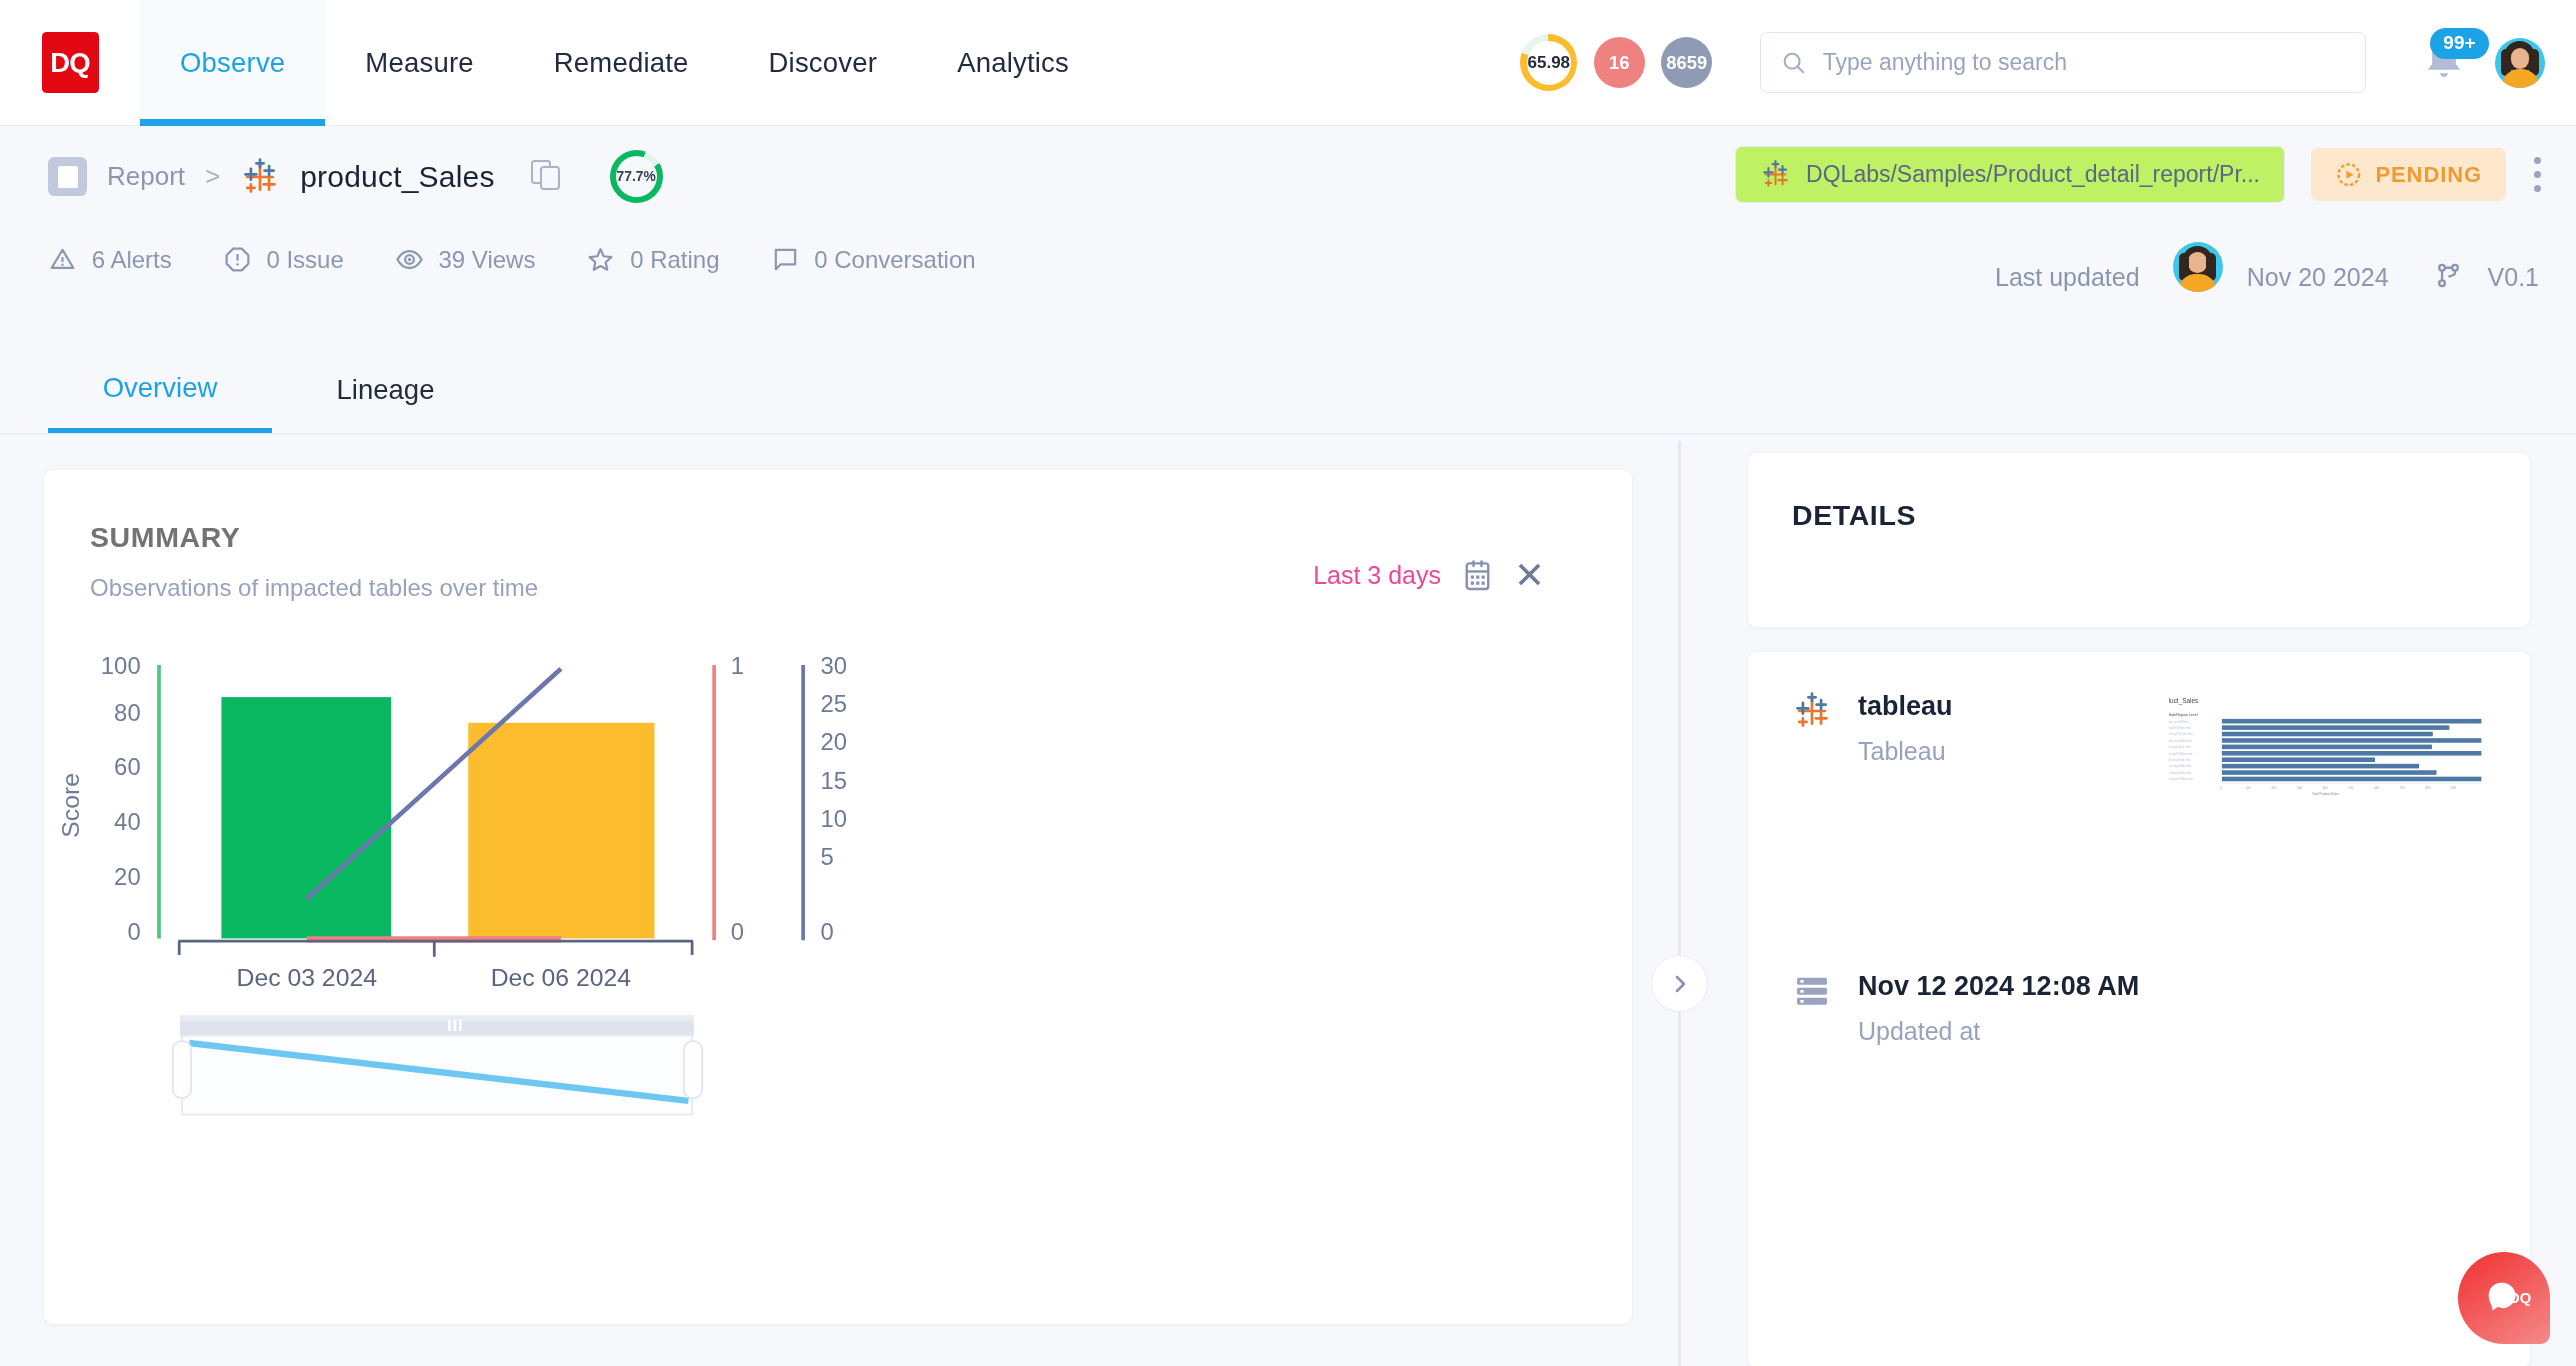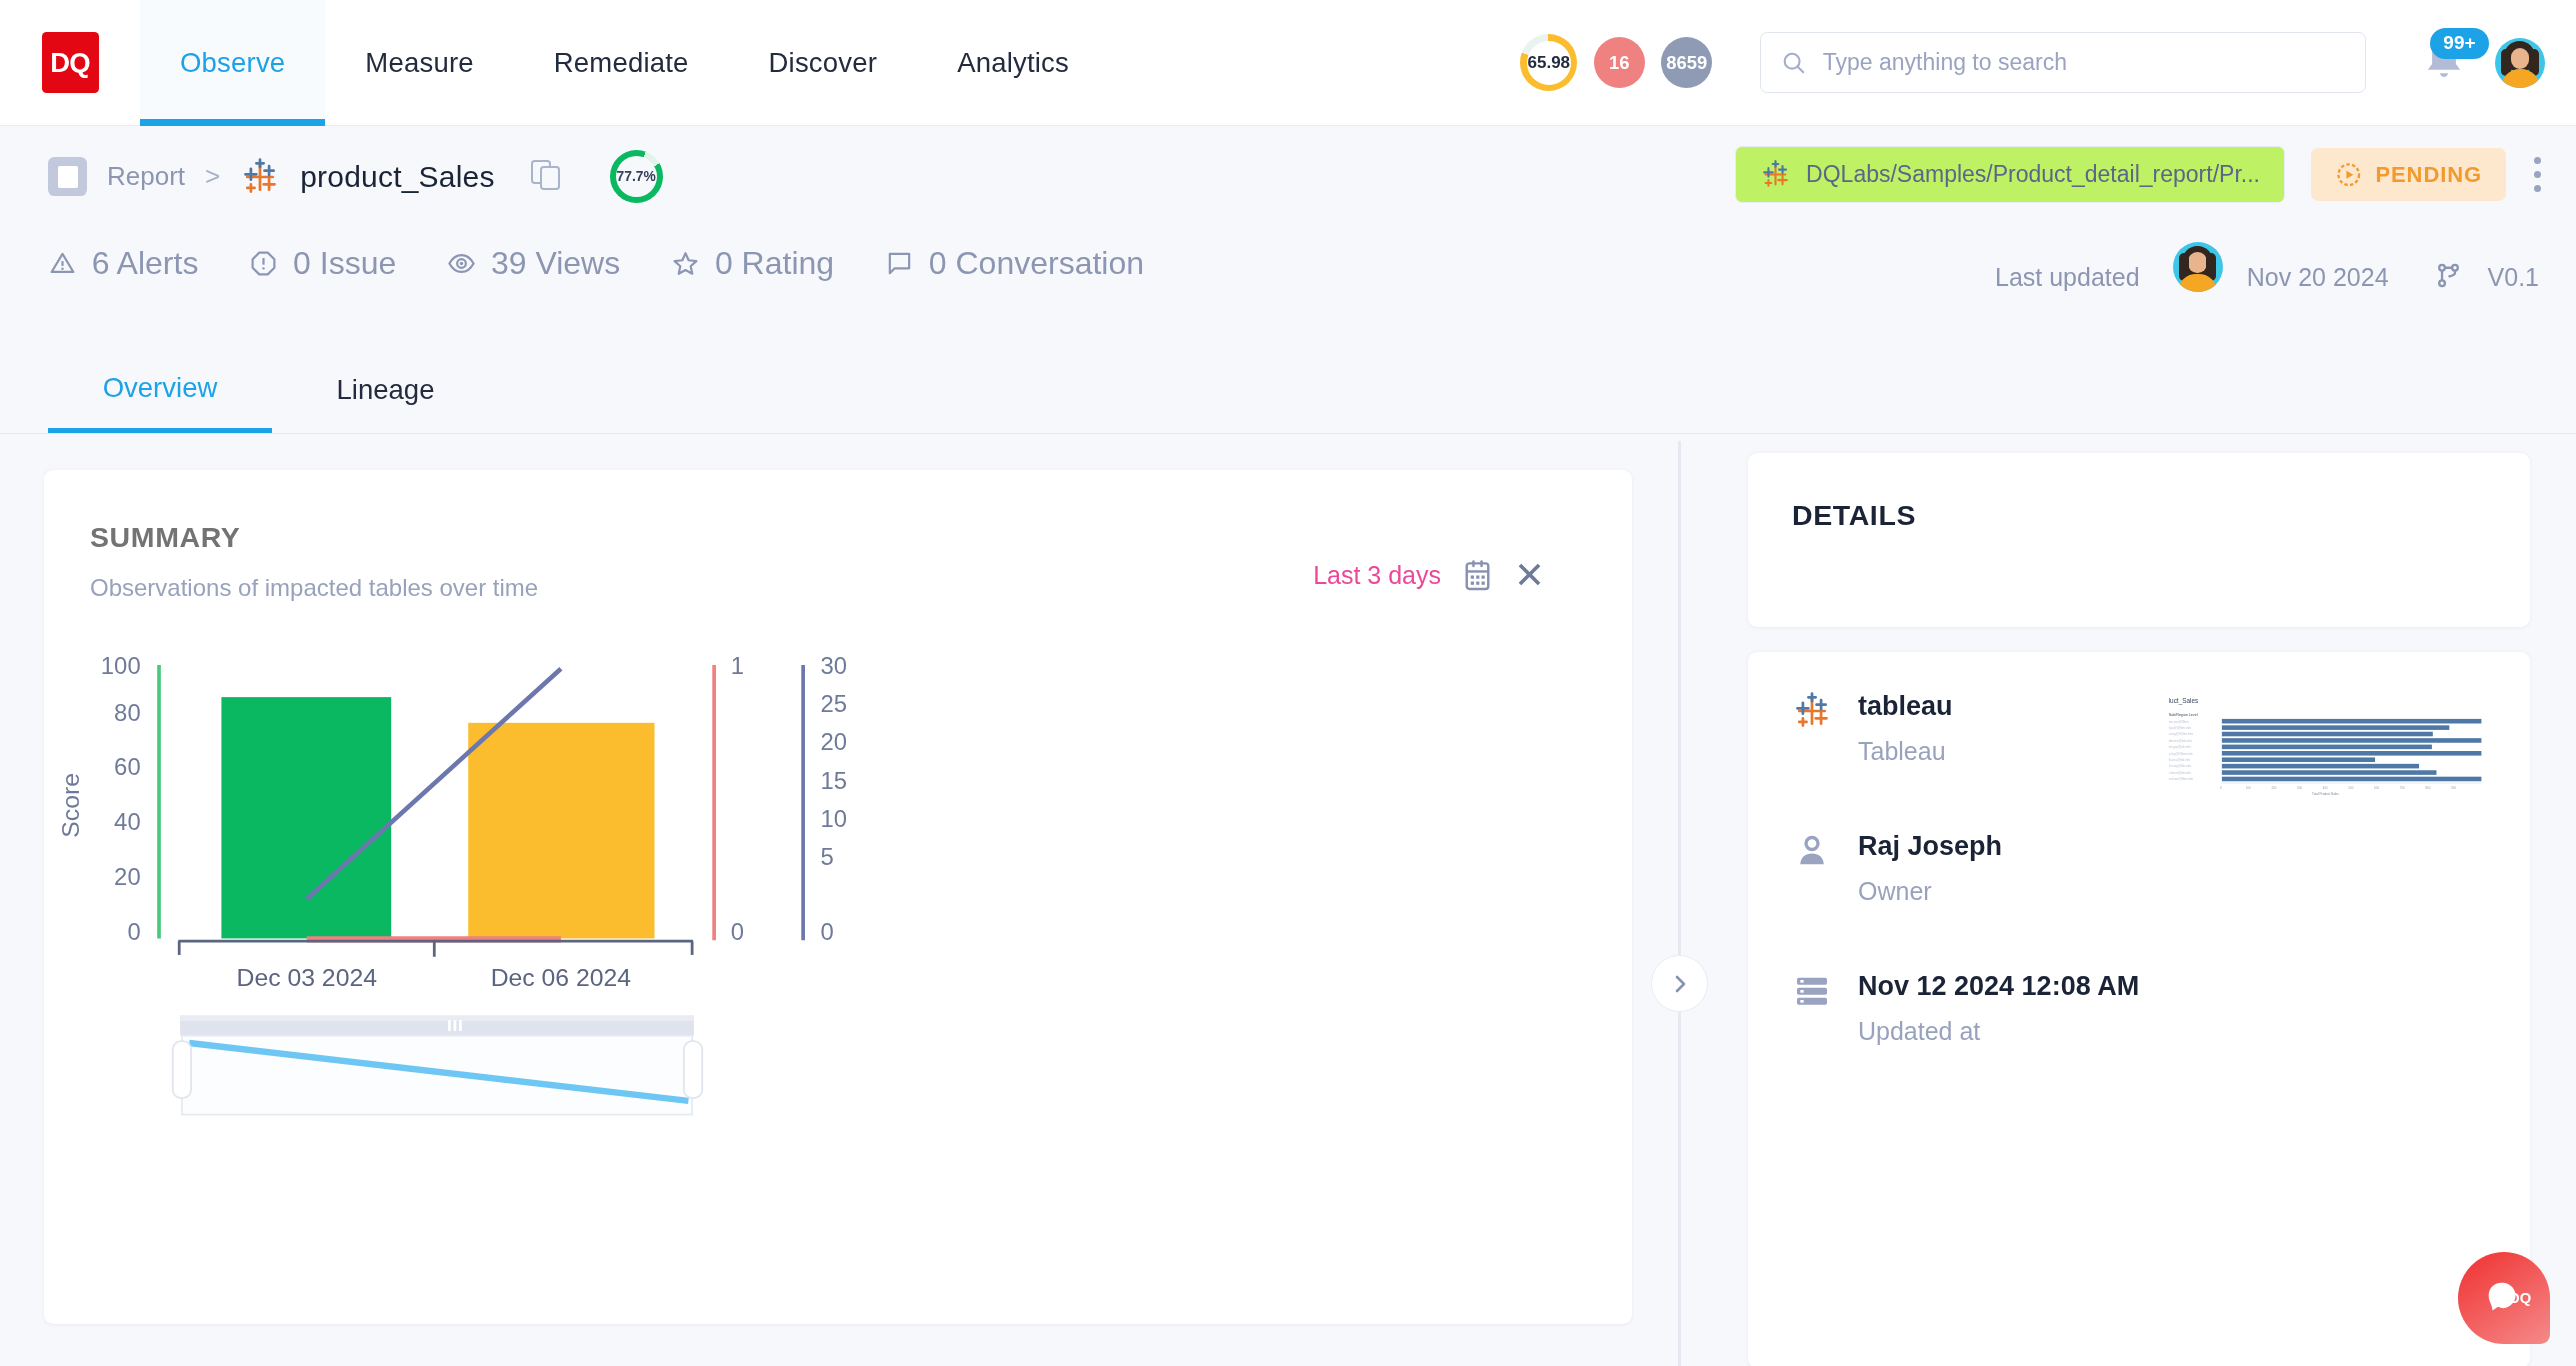--- a/index.html
+++ b/index.html
@@ -120,21 +120,21 @@
     height: 53px; background: #fde7cd; border-radius: 7.3px; display: flex; align-items: center;
     gap: 13px; padding: 0 24px;
   }
   .pending-text { font-size: 22px; color: #f29a2e; font-weight: 600; letter-spacing: 0.9px; }
   .kebab { width: 11px; display: flex; flex-direction: column; gap: 6.4px; align-items: center; padding: 5.5px; }
   .kebab i { width: 7.3px; height: 7.3px; border-radius: 50%; background: #9aa4c0; display: block; }
 
   
   .meta-row { position: absolute; top: 119px; left: 48px; display: flex; align-items: center; gap: 51px; }
   .meta-item { display: flex; align-items: center; gap: 14.7px; }
-  .meta-label { font-size: 32px; color: #8c96b2; }
+  .meta-label { font-size: 24px; color: #8c96b2; }
   .meta-right { position: absolute; top: 116px; right: 37px; display: flex; align-items: flex-end; gap: 24px; }
   .meta-right .meta-label { font-size: 25px; color: #8c96b2; }
   .ver-label { font-size: 25px; color: #8c96b2; }
 
   
   .subtabs {
     position: absolute; top: 346px; left: 0; width: 2576px; height: 88px;
     border-bottom: 1.8px solid #e3e8f1;
   }
   .subtab {
@@ -541,30 +541,20 @@
             <path d="M12 30 L12 38 M8 34 L16 34" stroke="#e8762d"></path>
             <path d="M22 3 L22 11 M18 7 L26 7" stroke="#4e79a7"></path>
           </g>
         </svg>
         <div>
           <div class="detail-main">tableau</div>
           <div class="detail-sub">Tableau</div>
         </div>
       </div>
 
-      <div class="detail-row" style="top:179px; left:44px;">
-        <svg width="40" height="40" viewBox="0 0 24 24" fill="none">
-          <circle cx="12" cy="7.5" r="3.6" stroke="#9aa4c0" stroke-width="2"></circle>
-          <path d="M5 20 C5 15.8 8.2 13.5 12 13.5 C15.8 13.5 19 15.8 19 20 Z" fill="#9aa4c0"></path>
-        </svg>
-        <div>
-          <div class="detail-main">Raj Joseph</div>
-          <div class="detail-sub">Owner</div>
-        </div>
-      </div>
 
       <div class="detail-row" style="top:319px; left:44px;">
         <svg width="40" height="40" viewBox="0 0 24 24">
           <g fill="#9aa4c0">
             <rect x="3" y="4" width="18" height="4.2" rx="1"></rect>
             <rect x="3" y="10" width="18" height="4.2" rx="1"></rect>
             <rect x="3" y="16" width="18" height="4.2" rx="1"></rect>
           </g>
           <g fill="#ffffff">
               <rect x="5" y="5.4" width="2" height="1.6"></rect>

